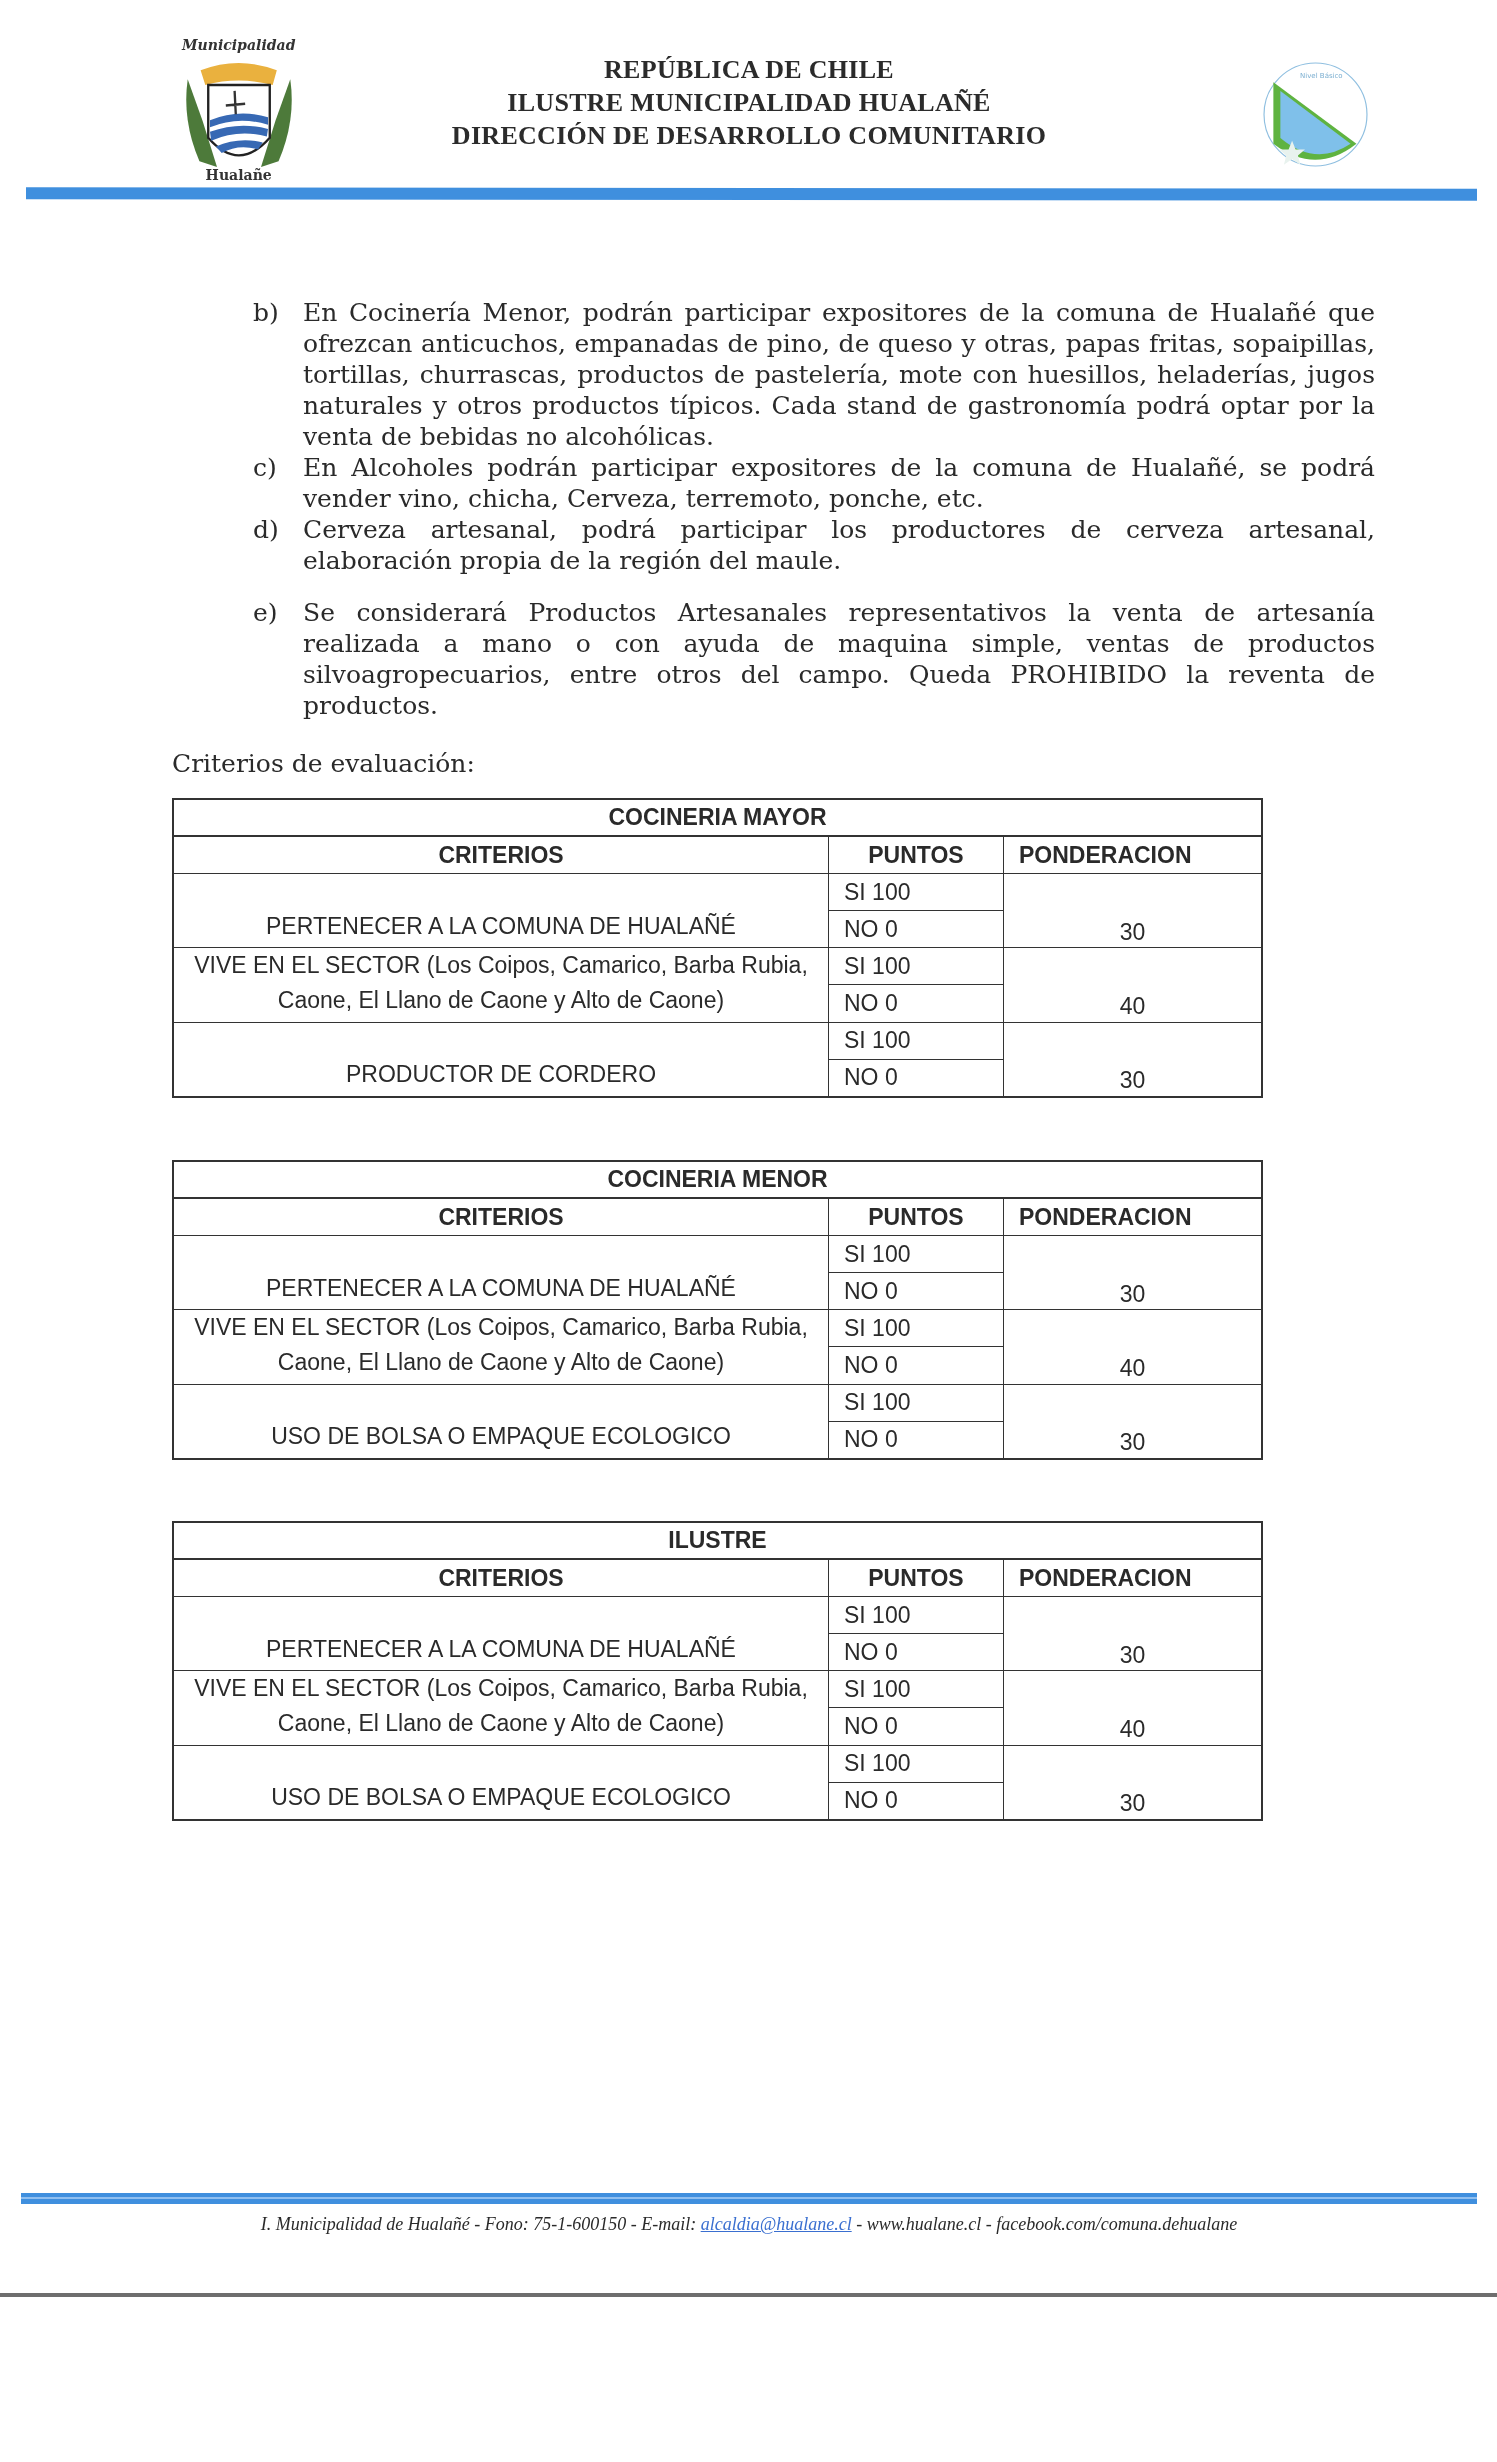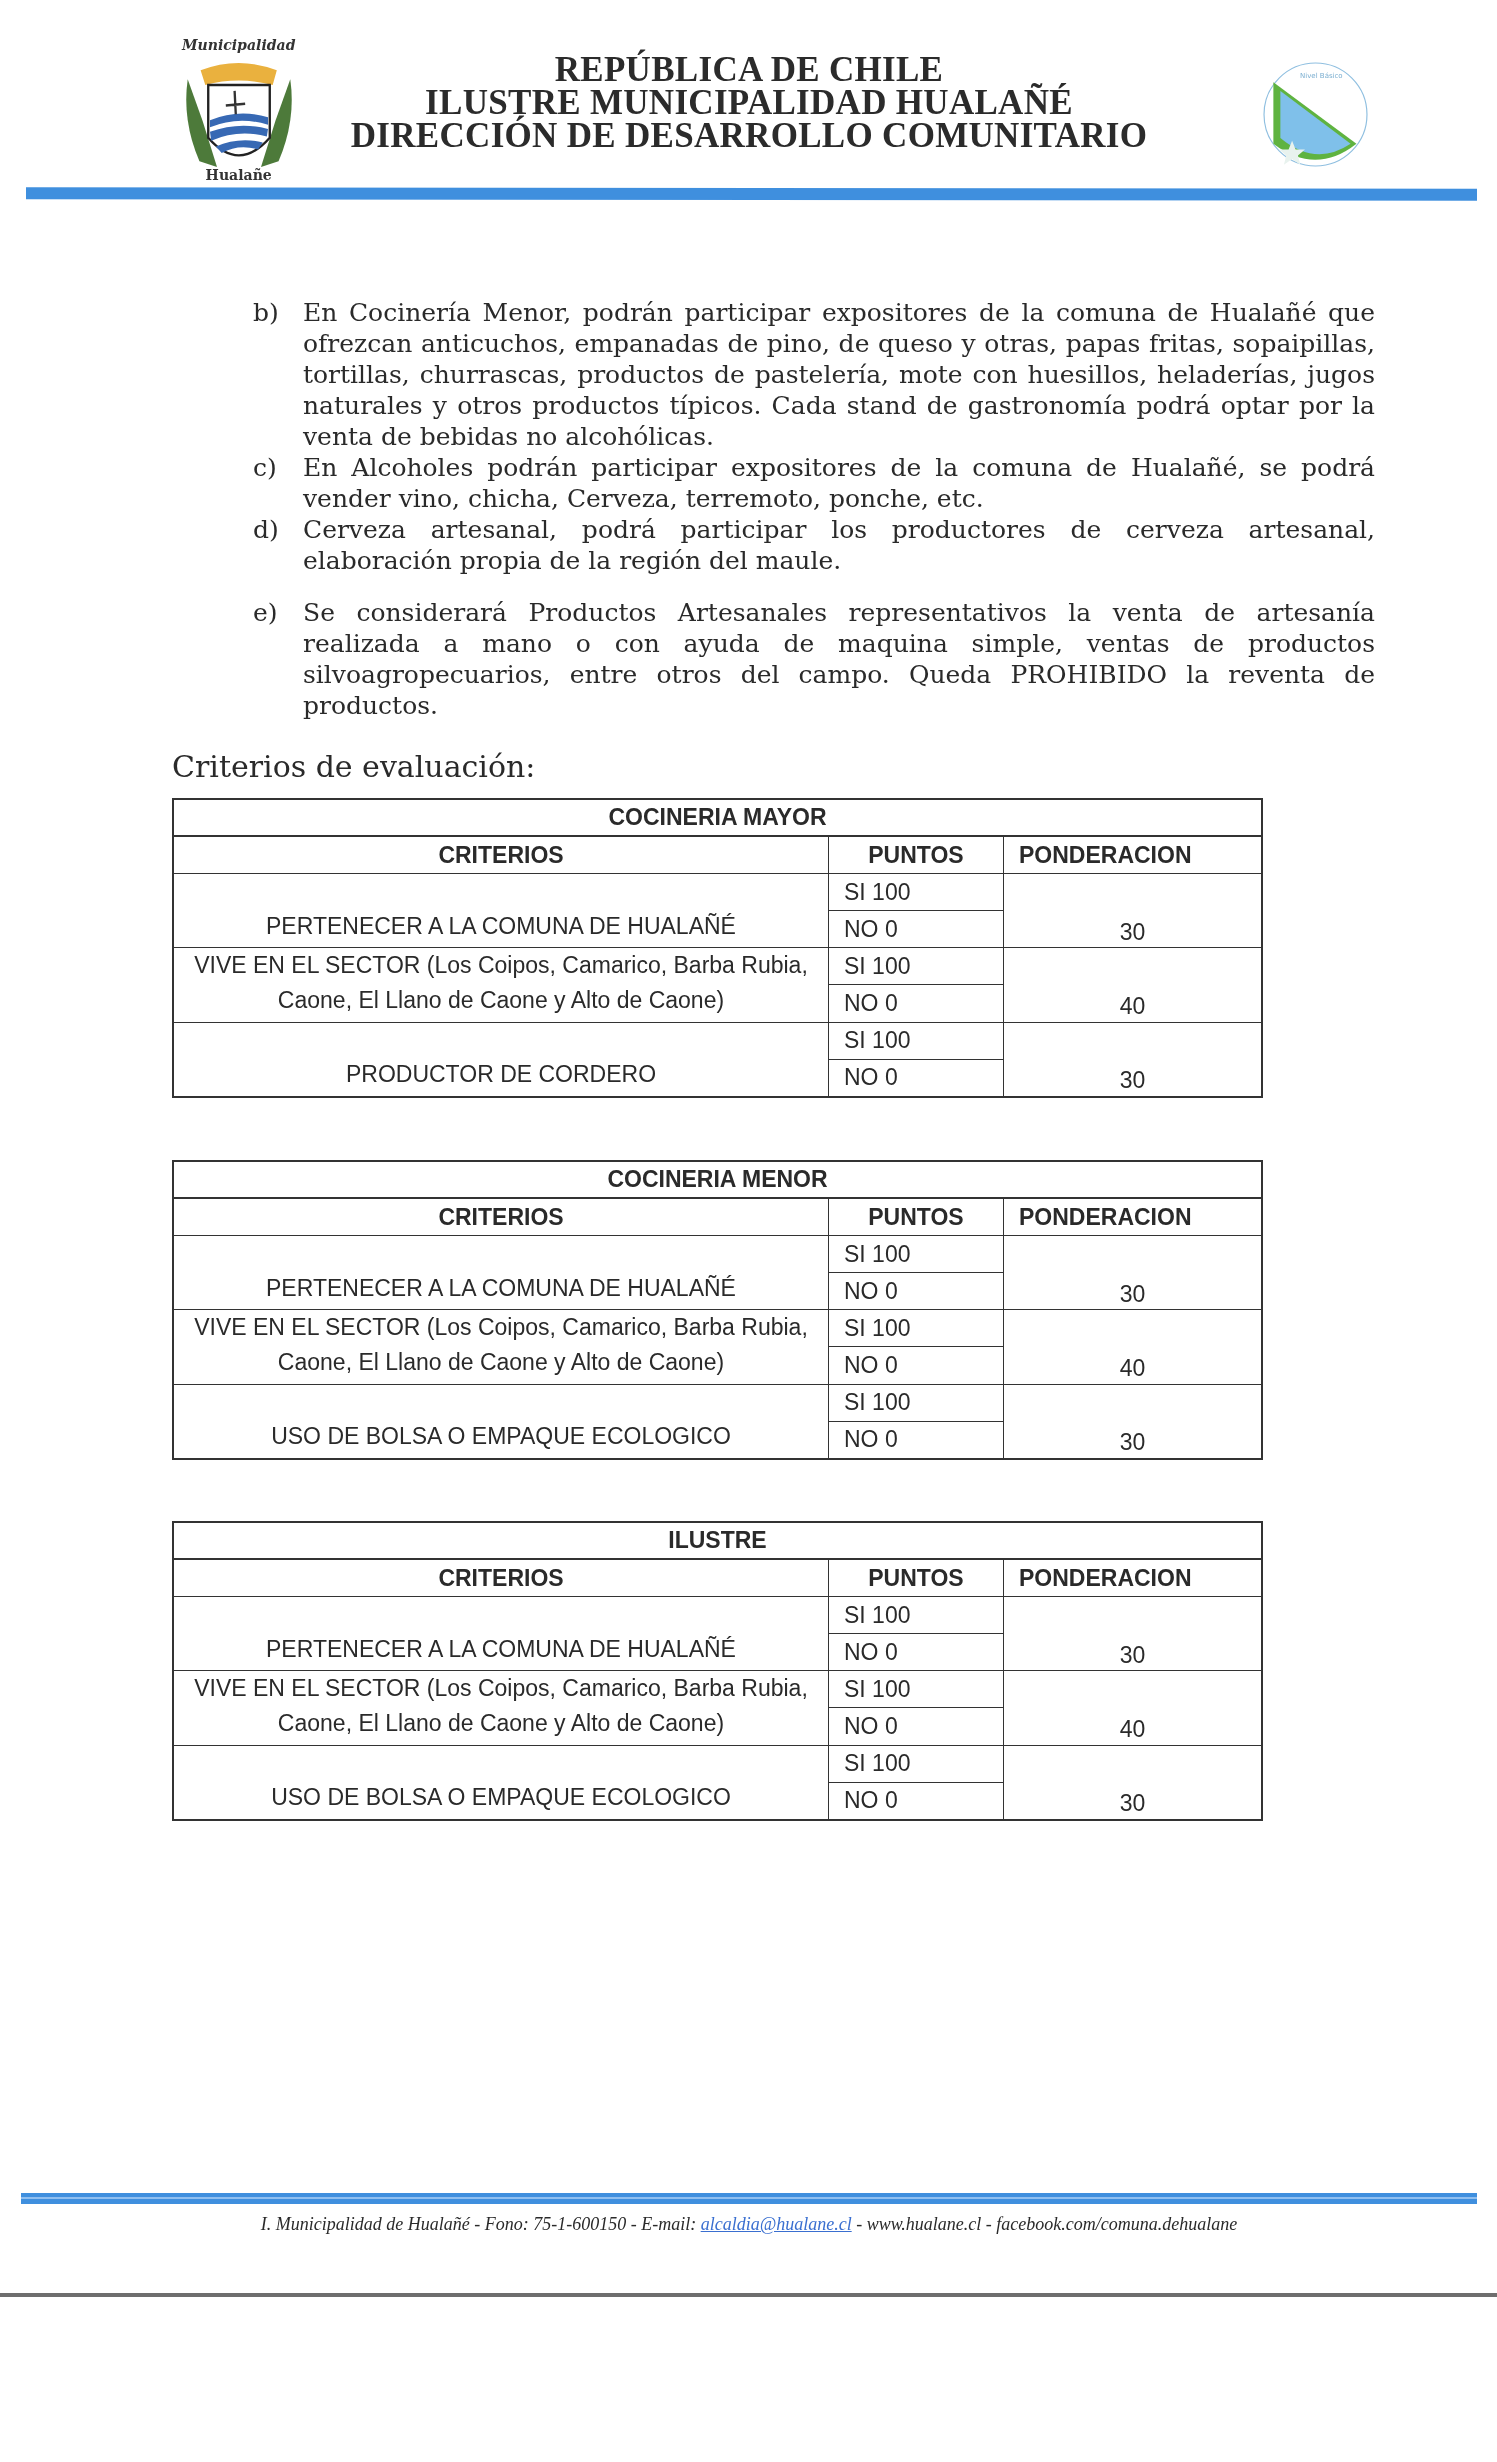--- a/index.html
+++ b/index.html
@@ -9,33 +9,33 @@
     font-family: "DejaVu Serif", serif;
   }
   .abs { position: absolute; }
 
   
   .logo-left { left: 176px; top: 26.4px; width: 126px; height: 159px; text-align: center; }
   .logo-right { left: 1257px; top: 56px; width: 117px; height: 117px; }
   .header-title {
     left: 0; width: 1498px; top: 53px; text-align: center;
     font-family: "Liberation Serif", serif; font-weight: bold; color: #2b2b2b;
-    font-size: 35px; line-height: 33px; letter-spacing: 0.3px;
+    font-size: 26px; line-height: 33px; letter-spacing: 0.3px;
   }
   .header-title div { white-space: nowrap; }
   .header-bar { left: 26.4px; top: 188px; width: 1451px; height: 11.7px; background: #3f8fde; transform: rotate(0.05deg); }
 
   
   .body-list { left: 253px; top: 297px; width: 1122px; font-size: 25px; line-height: 31px; color: #2a2a2a; font-family: "DejaVu Serif", serif; }
   .item { display: flex; margin-bottom: 0; }
   .item .mk { width: 50px; flex: 0 0 50px; }
   .item .tx { flex: 1; text-align: justify; }
   .item.gap { margin-top: 20.6px; }
 
-  .criteria-label { left: 172px; top: 749px; font-size: 30px; color: #2a2a2a; }
+  .criteria-label { left: 172px; top: 749px; font-size: 25px; color: #2a2a2a; }
 
   
   .tbl {
     position: absolute; left: 172px; width: 1091px;
     border: 2.3px solid #333; border-collapse: collapse;
     font-family: "Liberation Sans", sans-serif; color: #2a2a2a;
     font-size: 23px;
   }
   .tbl td { border: 1.8px solid #333; padding: 0 15px; vertical-align: bottom; }
   .tbl .title-row td { text-align: center; font-weight: bold; height: 35px; vertical-align: middle; border-bottom: 2.3px solid #333; }

